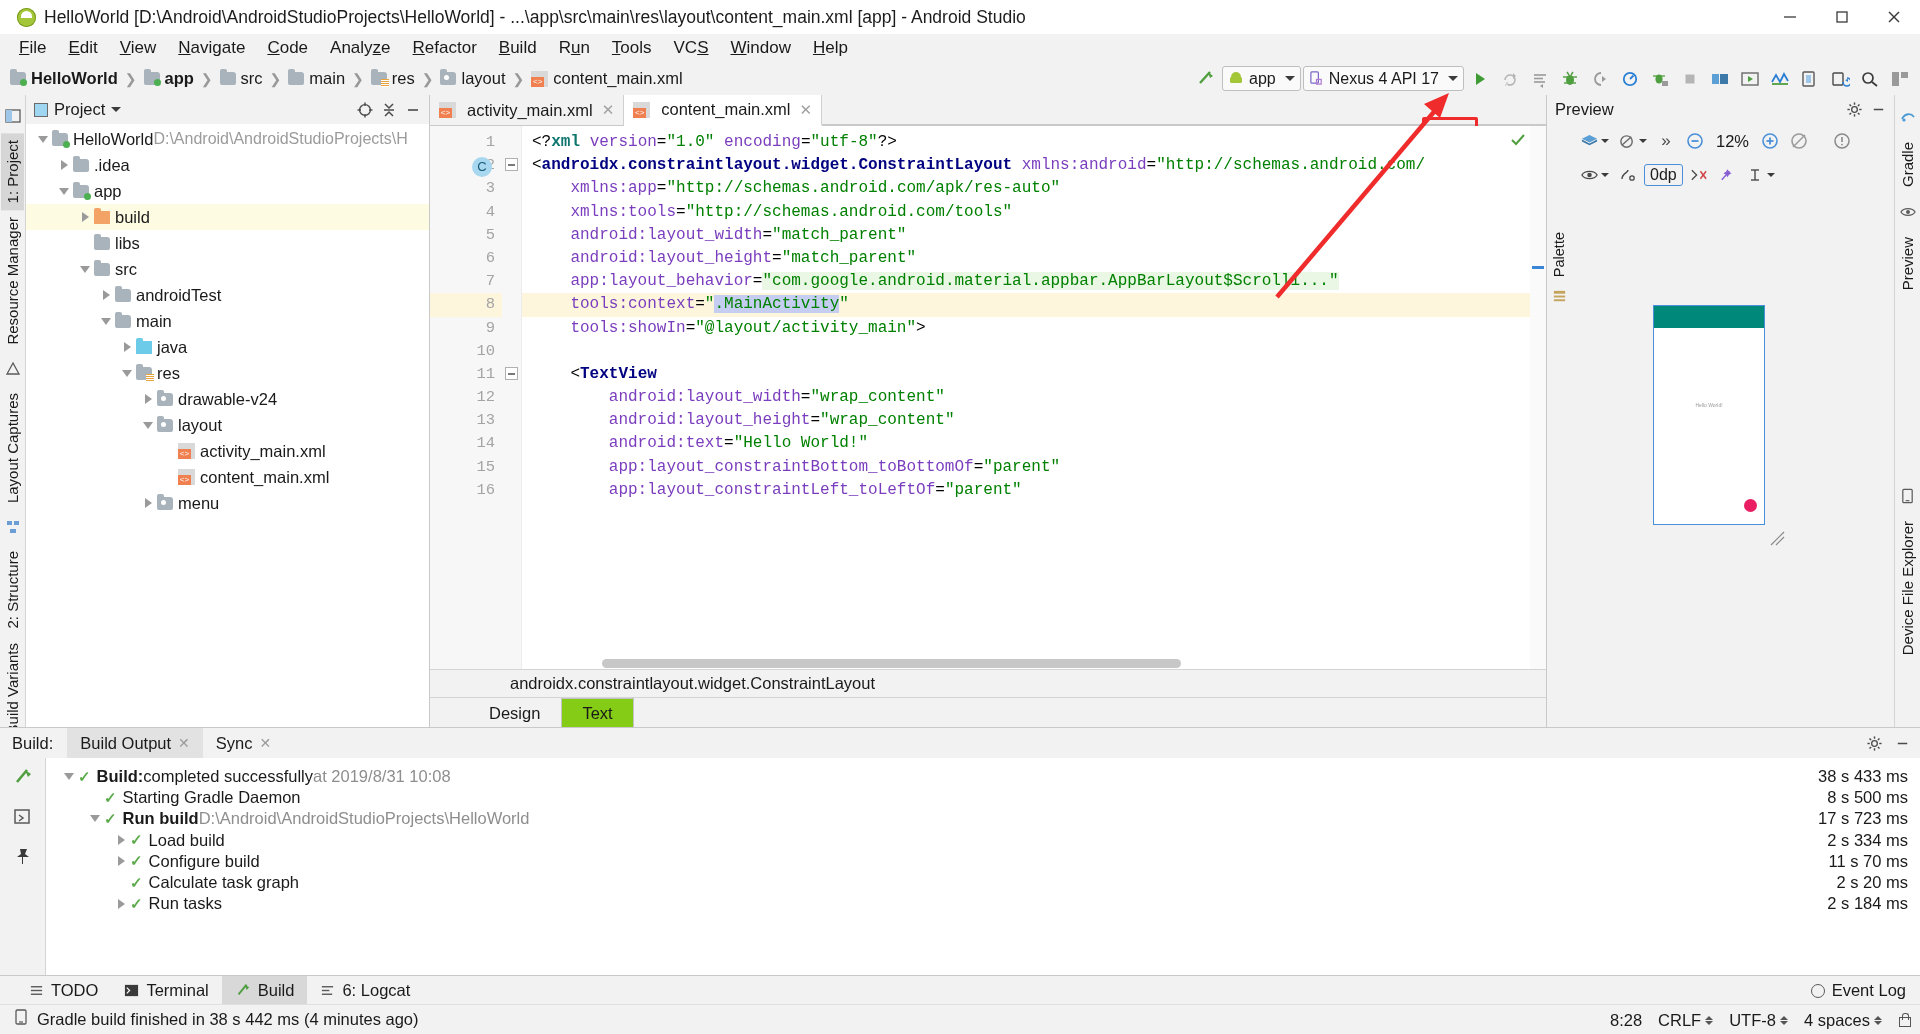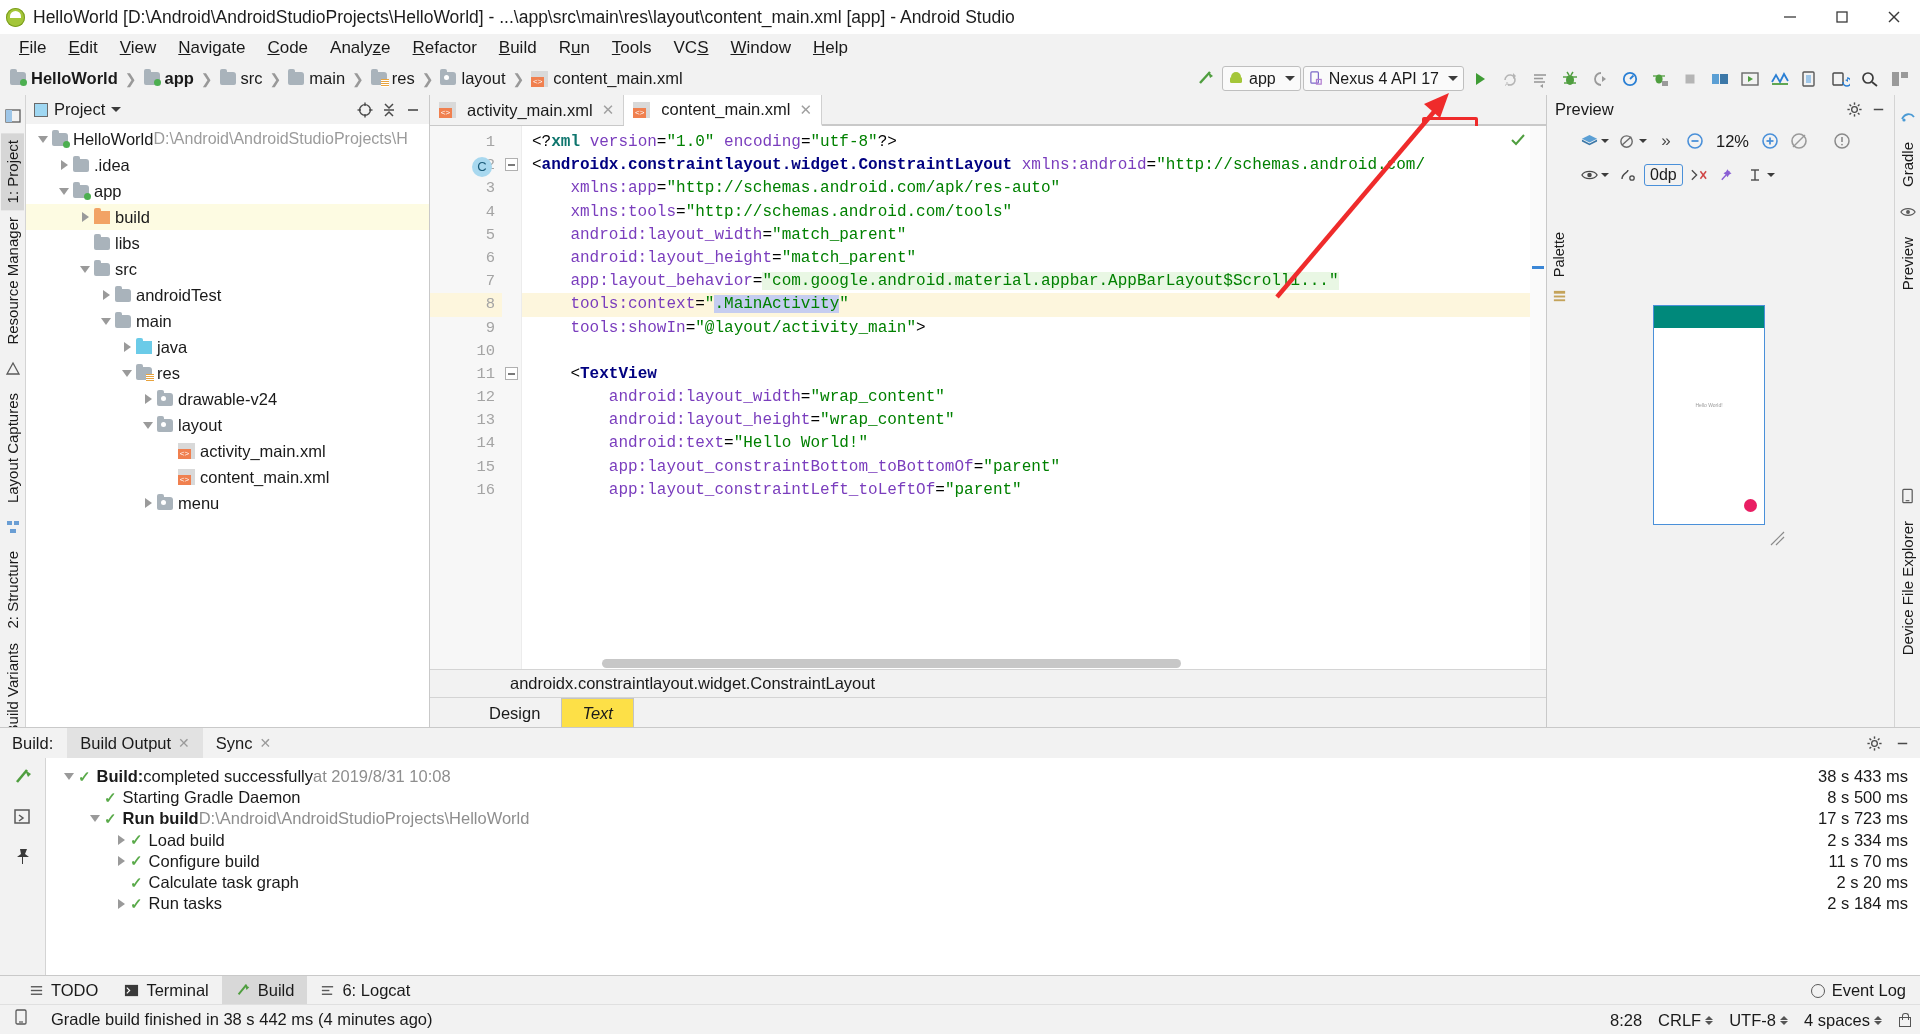--- a/index.html
+++ b/index.html
@@ -7,21 +7,21 @@
   body {
     font-family: "Liberation Sans", sans-serif;
     font-size: 17px;
     color:#1a1a1a;
     background:#f2f2f2;
     -webkit-font-smoothing: antialiased;
   }
   .app { position:relative; width:1920px; height:1034px; display:flex; flex-direction:column; background:#f2f2f2; }
 
   
-  .titlebar { height:34px; background:#ffffff; display:flex; align-items:center; padding-left:6px; position:relative; flex:none; }
+  .titlebar { height:34px; background:#ffffff; display:flex; align-items:center; padding-left:17px; position:relative; flex:none; }
   .titlebar .logo { width:19px; height:19px; border-radius:50%; background:#a4c639; position:relative; margin-right:8px; flex:none;
         box-shadow: inset 0 0 0 1px #7a9c1f; }
   .titlebar .logo:before { content:""; position:absolute; left:4px; top:3px; width:11px; height:7px; border-radius:6px 6px 0 0; background:#ffffff; }
   .title-text { font-size:17.5px; color:#1c1c1c; white-space:nowrap; }
   .win-btns { position:absolute; right:0; top:0; height:34px; display:flex; }
   .win-btn { width:52px; height:34px; display:flex; align-items:center; justify-content:center; color:#4a4a4a; }
   .win-btn svg { display:block; }
 
   
   .menubar { height:28px; background:#f2f2f2; display:flex; align-items:center; padding-left:8px; flex:none; }
@@ -104,21 +104,21 @@
   .k-plain { color:#000000; }
   .k-lt    { color:#000000; }
   .k-pi    { color:#0f766e; font-weight:bold; }
   .sel-hl  { background:#c5cdf0; }
   .grn-hl  { background:#e9f7e4; }
 
   .breadcrumb-bar { height:28px; background:#f2f2f2; border-top:1px solid #d4d4d4; display:flex; align-items:center; padding-left:80px;
                     font-size:16.5px; flex:none; }
   .designtabs { height:30px; background:#f2f2f2; display:flex; align-items:stretch; border-top:1px solid #d4d4d4; flex:none; padding-left:38px;}
   .dtab { padding:0 20px; display:flex; align-items:center; font-size:16.5px; border:1px solid transparent; border-bottom:none; }
-  .dtab.sel { background:#fde047; border-color:#c3c3c3;font-style:italic; }
+  .dtab.sel { background:#84cc16; border-color:#c3c3c3; }
 
   .hscroll { position:absolute; left:80px; right:10px; bottom:0; height:12px; }
   .hscroll .thumb { position:absolute; left:0; top:2px; height:9px; width:62%; background:#c7c7c7; border-radius:5px;}
 
   
   .preview { width:348px; background:#f2f2f2; display:flex; flex-direction:column; flex:none; border-left:1px solid #c9c9c9;}
   .pvtool { height:34px; display:flex; align-items:center; gap:3px; padding:0 6px; flex:none; }
   .pvbtn { height:26px; min-width:26px; display:flex; align-items:center; justify-content:center; gap:2px; padding:0 3px; border-radius:3px;}
   .pv-caret { width:0;height:0;border-left:4px solid transparent;border-right:4px solid transparent;border-top:4px solid #3c3c3c;}
   .pvzoom { font-size:16.5px; color:#1a1a1a; padding:0 5px; }
@@ -156,21 +156,21 @@
   .arrow-svg { position:absolute; left:0; top:0; width:1920px; height:1034px; pointer-events:none; z-index:60; }
 
   
   .toolbar-bottom { height:29px; background:#f2f2f2; border-top:1px solid #c9c9c9; display:flex; align-items:stretch; flex:none;
                     padding-left:16px; position:relative;}
   .btab { display:flex; align-items:center; gap:7px; padding:0 13px; font-size:16.5px; }
   .btab.sel { background:#d8d8d8; }
   .event-log { position:absolute; right:14px; top:0; height:29px; display:flex; align-items:center; gap:7px; font-size:16.5px;}
   .circ { width:14px;height:14px;border:1.5px solid #5a5a5a;border-radius:50%; flex:none;}
 
-  .statusbar { height:30px; background:#f2f2f2; display:flex; align-items:center; padding-left:14px; gap:23px; flex:none; position:relative;
+  .statusbar { height:30px; background:#f2f2f2; display:flex; align-items:center; padding-left:14px; gap:9px; flex:none; position:relative;
                border-top:1px solid #e0e0e0;}
   .sb-text { font-size:16.5px; color:#1a1a1a; }
   .sb-right { position:absolute; right:10px; top:0; height:30px; display:flex; align-items:center; gap:16px; font-size:16.5px;}
   .sb-item { display:flex; align-items:center; gap:4px; }
   .updown { display:inline-flex; flex-direction:column; gap:1px; }
   .updown i { width:0;height:0;border-left:4px solid transparent;border-right:4px solid transparent; }
   .updown i.u { border-bottom:4px solid #555; }
   .updown i.d { border-top:4px solid #555; }
   .lockico { width:12px;height:14px; position:relative; }
   .lockico:before{ content:""; position:absolute; left:1px; bottom:0; width:10px;height:8px;border:1.5px solid #555; }

